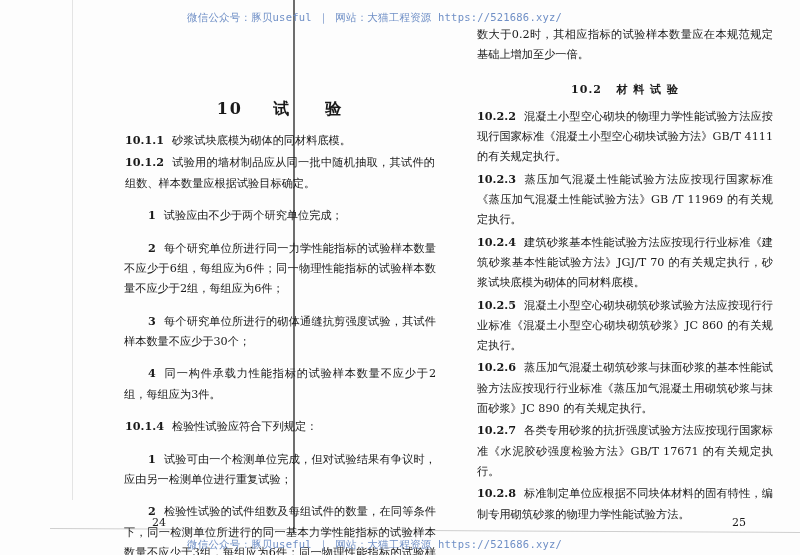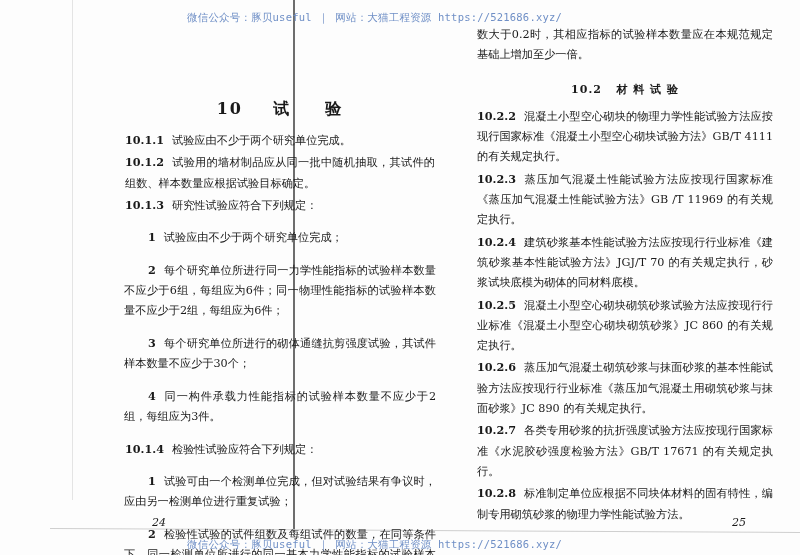--- a/index.html
+++ b/index.html
@@ -23,43 +23,42 @@
   .col { position:absolute; font-size:11.2px; line-height:20.3px; }
   .col-left { left:124px; top:88px; width:312px; }
   .col-right { left:476px; top:24px; width:298px; }
   .chapter-title { text-align:center; font-size:16px; font-weight:bold; letter-spacing:2px; margin:10px 0 10px 0; line-height:22px; }
   .chapter-title .sp { display:inline-block; width:34px; }
   .section-title { text-align:center; font-weight:bold; font-size:11px; margin:2px 0 4px 0; letter-spacing:1px; }
   .para { text-align:justify; margin:1px; }
   .num { font-weight:bold; margin-right:8px; font-family:"DejaVu Serif", serif; }
   .item { text-indent:24px; text-align:justify; }
   .item .inum { font-weight:bold; margin-right:8px; }
-  .pagenum { position:absolute; font-style:italic; font-size:11px; top:516px; }
+  .pagenum { position:absolute; font-size:11px; top:516px; }
   .pn-left { left:152px; }
   .pn-right { left:732px; }
 </style>
 </head>
 <body>
 
 <div class="spread">
   <div class="edge-left"></div>
   <div class="spine"></div>
   <div class="bottom-edge"></div>
 
   <div class="watermark wm-top">微信公众号：豚贝useful ｜ 网站：大猫工程资源 https://521686.xyz/</div>
 
   <div class="col col-left">
     <div class="chapter-title">
       <span>10</span>&nbsp;&nbsp;&nbsp;
       <span>试</span><span class="sp"></span><span>验</span>
     </div>
 
-    <p class="para"><span class="num">10.1.1</span><span>试验应由不少于两个研究单位完成。</span></p>
+    <p class="para"><span class="num">10.1.1</span><span>砂浆试块底模为砌体的同材料底模。</span></p>
     <p class="para"><span class="num">10.1.2</span><span>试验用的墙材制品应从同一批中随机抽取，其试件的组数、样本数量应根据试验目标确定。</span></p>
-    <p class="para"><span class="num">10.1.3</span><span>研究性试验应符合下列规定：</span></p>
     <p class="item"><span class="inum">1</span><span>试验应由不少于两个研究单位完成；</span></p>
     <p class="item"><span class="inum">2</span><span>每个研究单位所进行同一力学性能指标的试验样本数量不应少于6组，每组应为6件；同一物理性能指标的试验样本数量不应少于2组，每组应为6件；</span></p>
     <p class="item"><span class="inum">3</span><span>每个研究单位所进行的砌体通缝抗剪强度试验，其试件样本数量不应少于30个；</span></p>
     <p class="item"><span class="inum">4</span><span>同一构件承载力性能指标的试验样本数量不应少于2组，每组应为3件。</span></p>
     <p class="para"><span class="num">10.1.4</span><span>检验性试验应符合下列规定：</span></p>
     <p class="item"><span class="inum">1</span><span>试验可由一个检测单位完成，但对试验结果有争议时，应由另一检测单位进行重复试验；</span></p>
     <p class="item"><span class="inum">2</span><span>检验性试验的试件组数及每组试件的数量，在同等条件下，同一检测单位所进行的同一基本力学性能指标的试验样本数量不应少于3组，每组应为6件；同一物理性能指标的试验样本数量不应少于2组，每组应为3件；</span></p>
 
   </div>
   <div class="pagenum pn-left">24</div>

